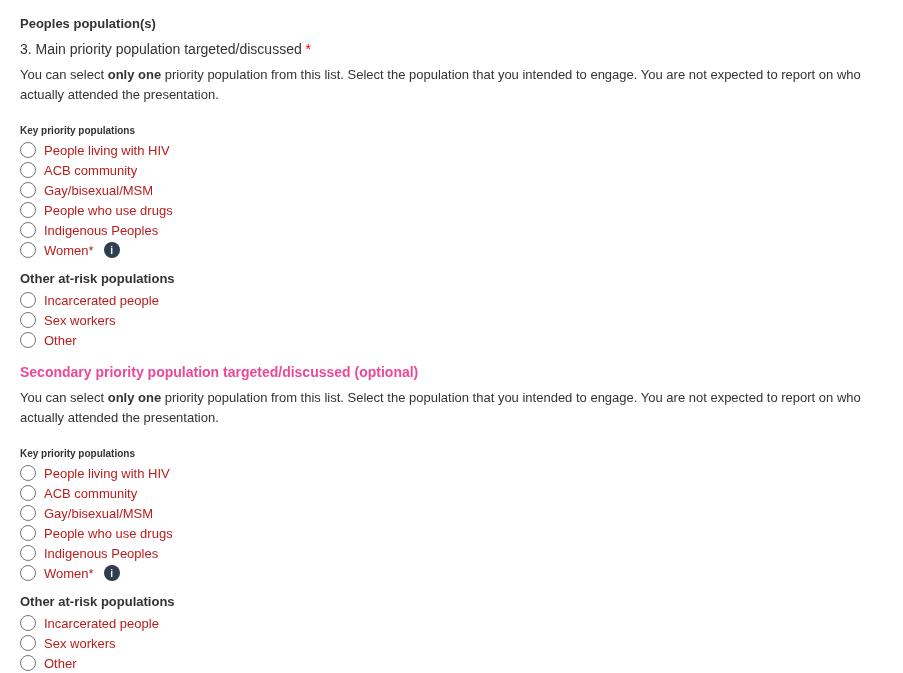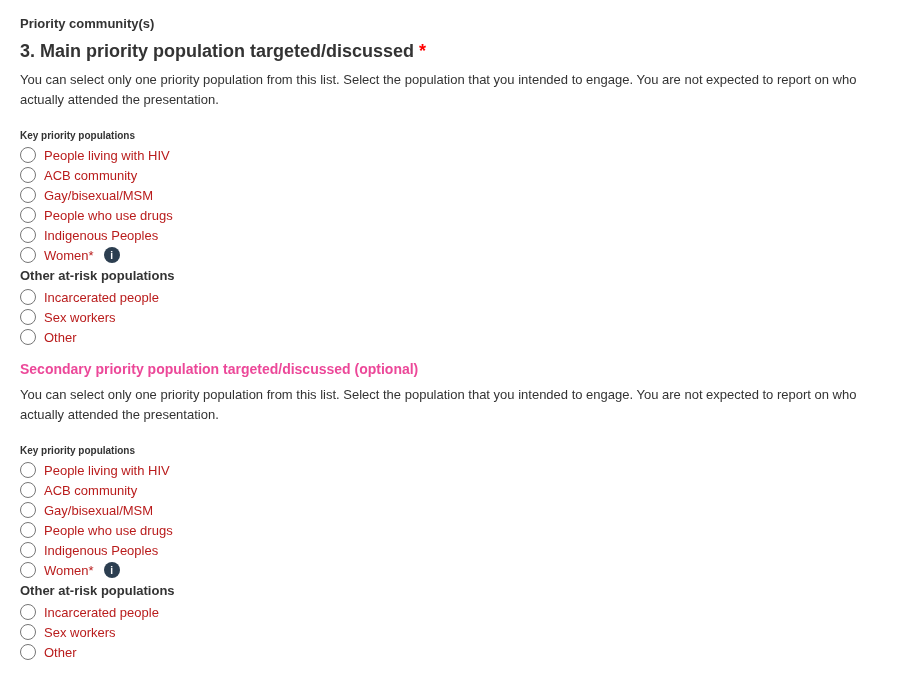--- a/index.html
+++ b/index.html
@@ -9,36 +9,36 @@
     }
     body {
       font-family: Arial, sans-serif;
       font-size: 14px;
       color: #333;
       background: #fff;
       padding: 16px 20px;
       width: 903px;
     }
     .question-label {
-      font-size: 18px;
-      font-weight: bold;
+      font-size: 14px;
+      font-weight: normal;
       color: #333;
       margin-bottom: 8px;
     }
     .required-star {
       color: red;
     }
     .instruction-text {
       font-size: 13px;
       color: #333;
       margin-bottom: 12px;
       line-height: 1.5;
     }
     .instruction-text .bold {
-      font-weight: normal;
+      font-weight: bold;
     }
     .group-label {
       font-size: 10px;
       font-weight: bold;
       color: #333;
       margin-bottom: 6px;
       margin-top: 21px;
     }
     .radio-group {
       margin-bottom: 4px;
@@ -73,39 +73,39 @@
       font-size: 10px;
       font-weight: bold;
       cursor: pointer;
       margin-left: 2px;
     }
     .other-at-risk-label {
       font-size: 13px;
       font-weight: bold;
       color: #333;
       margin-bottom: 6px;
-      margin-top: 5px;
+      margin-top: 13px;
     }
     .secondary-section-heading {
       font-size: 14px;
       font-weight: bold;
       color: #ec4899;
       margin: 16px 0 8px 0;
     }
     .priority-population-title {
       font-size: 13px;
       font-weight: bold;
       color: #333;
       margin-bottom: 10px;
     }
   </style>
 </head>
 <body>
 
-<div class="priority-population-title">Priority community(s)</div>
+<div class="priority-population-title">Peoples population(s)</div>
 
 <div class="question-label">
   <span>3. Main priority population targeted/discussed</span>
   <span class="required-star">*</span>
 </div>
 
 <div class="instruction-text">
   <span>You can select </span><span class="bold">only one</span> priority population from this list. Select the population that you intended to engage. You are not expected to report on who actually attended the presentation.
 </div>
 

